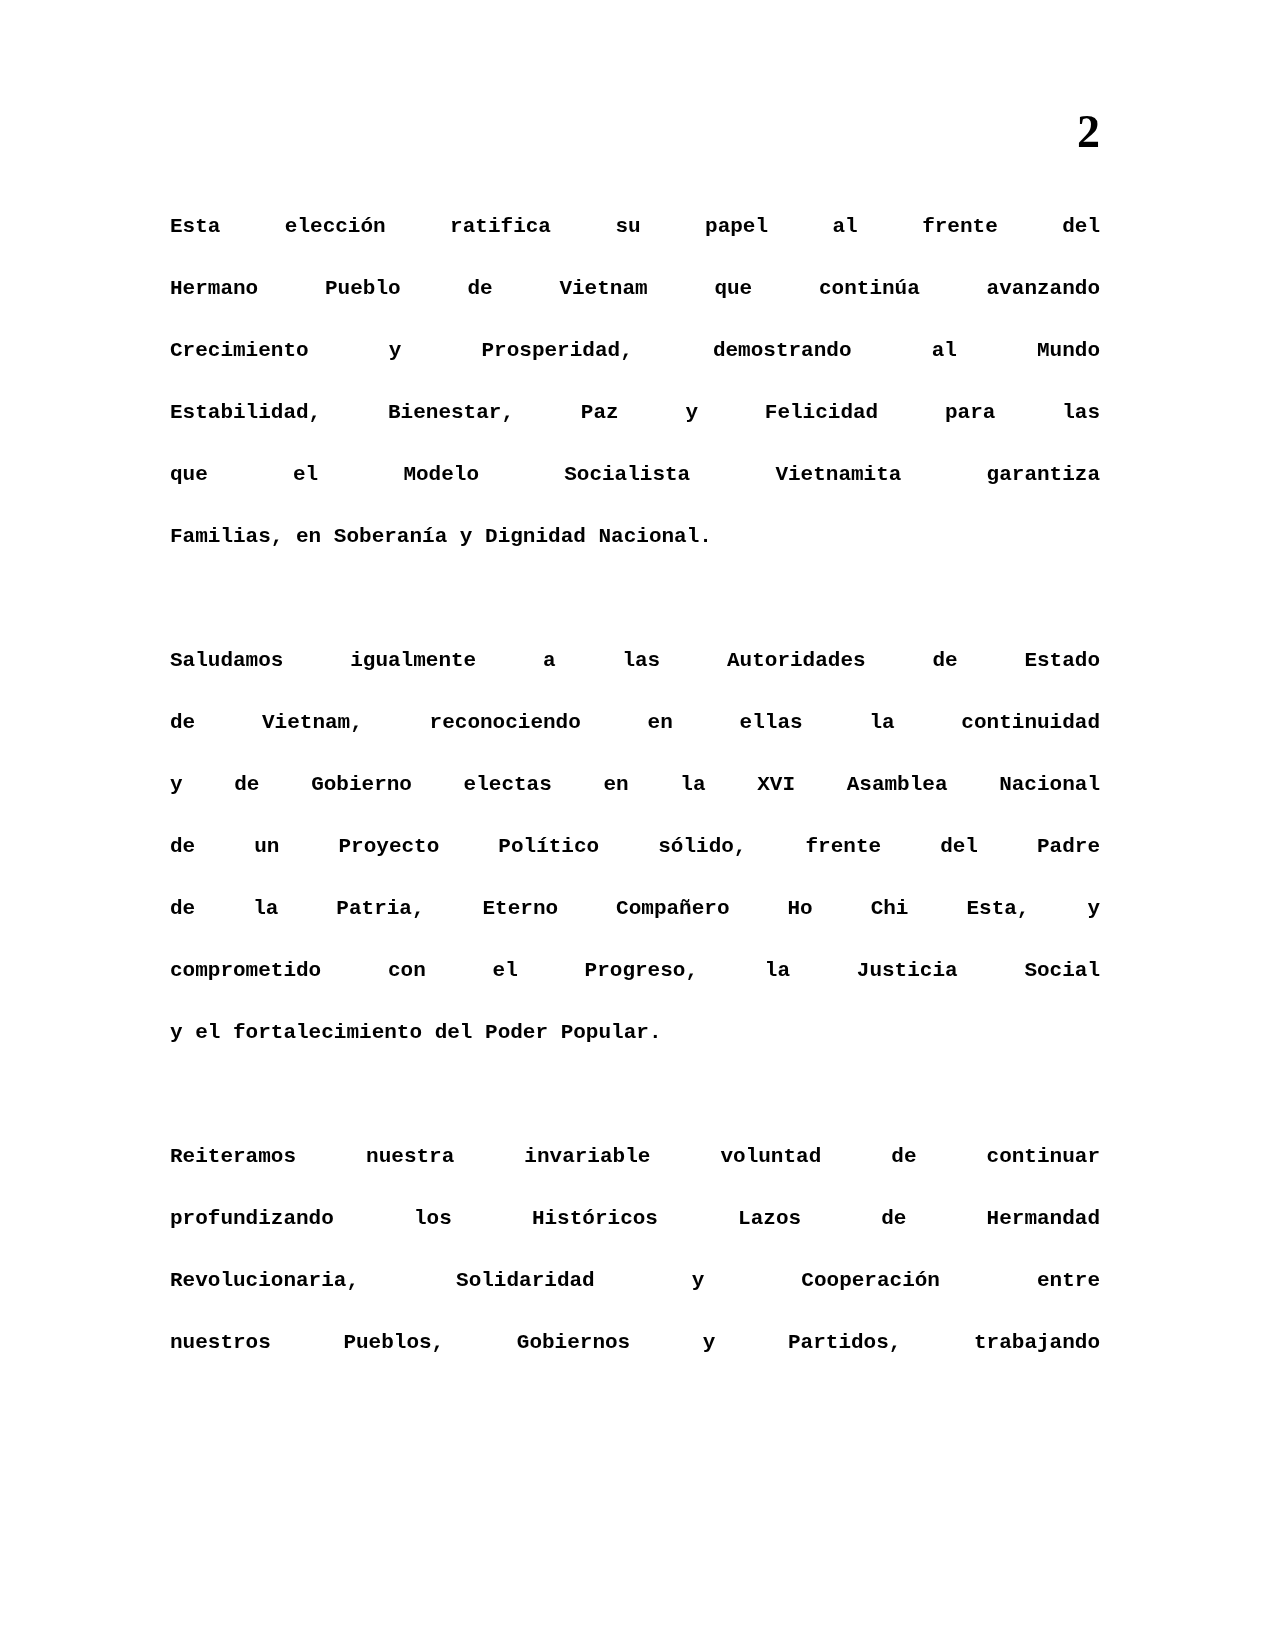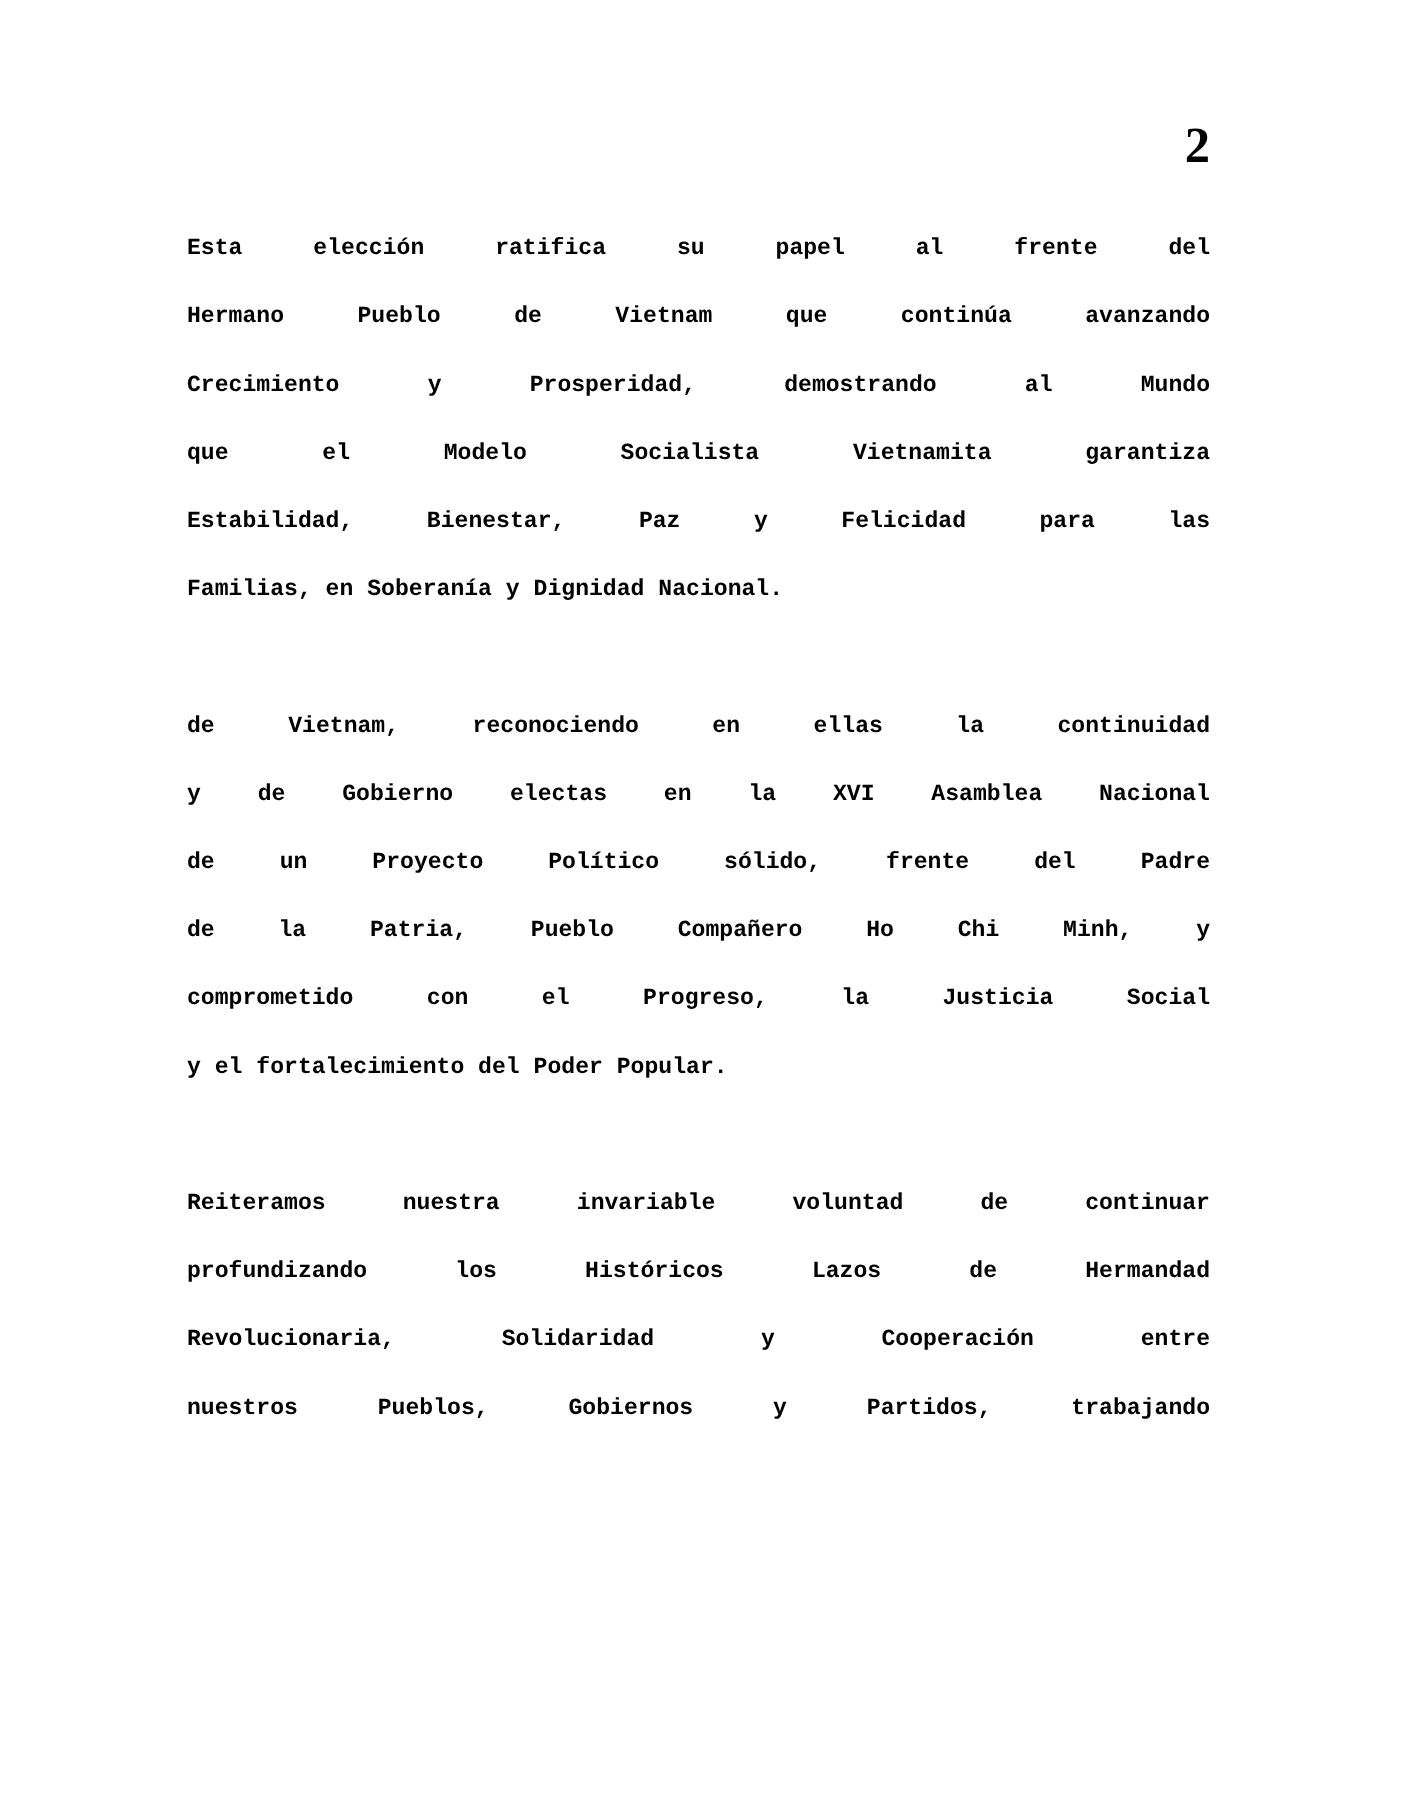--- a/index.html
+++ b/index.html
@@ -60,29 +60,30 @@
 <body>
 
 <div class="page">
   <div class="content">
     <div class="page-number">2</div>
     <div class="doc-body">
         <div class="paragraph">
           <div class="line just">Esta elección ratifica su papel al frente del</div>
           <div class="line just">Hermano Pueblo de Vietnam que continúa avanzando</div>
           <div class="line just">Crecimiento y Prosperidad, demostrando al Mundo</div>
+          <div class="line just">Estabilidad, Bienestar, Paz y Felicidad para las</div>
           <div class="line just">que el Modelo Socialista Vietnamita garantiza</div>
-          <div class="line just">Estabilidad, Bienestar, Paz y Felicidad para las</div>
           <div class="line">Familias, en Soberanía y Dignidad Nacional.</div>
         </div>
         <div class="paragraph">
+          <div class="line just">Saludamos igualmente a las Autoridades de Estado</div>
           <div class="line just">de Vietnam, reconociendo en ellas la continuidad</div>
           <div class="line just">y de Gobierno electas en la XVI Asamblea Nacional</div>
           <div class="line just">de un Proyecto Político sólido, frente del Padre</div>
-          <div class="line just">de la Patria, Pueblo Compañero Ho Chi Minh, y</div>
+          <div class="line just">de la Patria, Eterno Compañero Ho Chi Esta, y</div>
           <div class="line just">comprometido con el Progreso, la Justicia Social</div>
           <div class="line">y el fortalecimiento del Poder Popular.</div>
         </div>
         <div class="paragraph">
           <div class="line just">Reiteramos nuestra invariable voluntad de continuar</div>
           <div class="line just">profundizando los Históricos Lazos de Hermandad</div>
           <div class="line just">Revolucionaria, Solidaridad y Cooperación entre</div>
           <div class="line just">nuestros Pueblos, Gobiernos y Partidos, trabajando</div>
         </div>
       </div>

